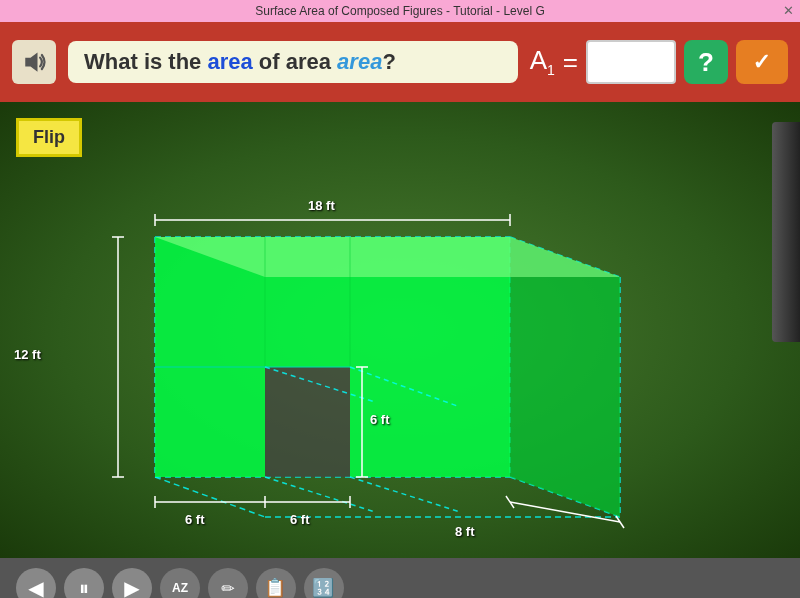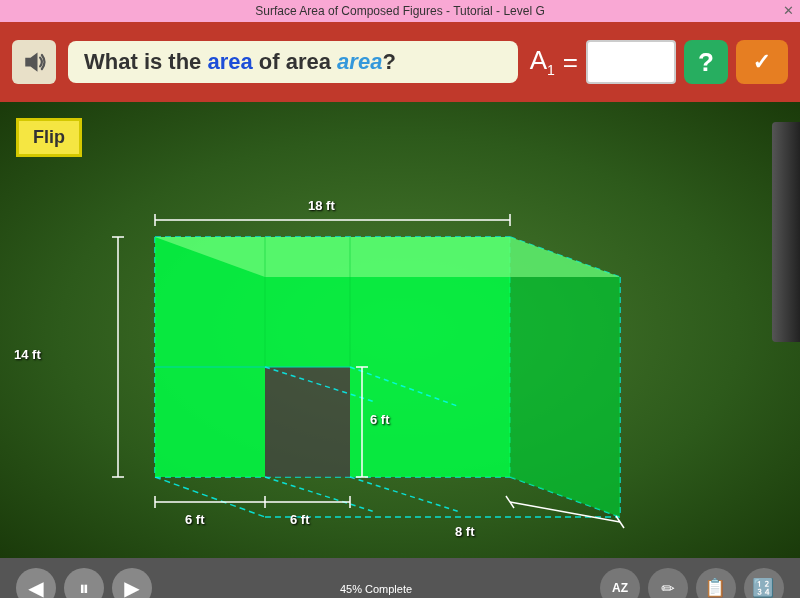--- a/index.html
+++ b/index.html
@@ -319,36 +319,30 @@
     <line x1="362" y1="265" x2="362" y2="375" stroke="white" stroke-width="1.5"></line>
     <line x1="356" y1="265" x2="368" y2="265" stroke="white" stroke-width="1.5"></line>
     <line x1="356" y1="375" x2="368" y2="375" stroke="white" stroke-width="1.5"></line>
 
     <line x1="510" y1="400" x2="620" y2="420" stroke="white" stroke-width="1.5"></line>
     <line x1="506" y1="394" x2="514" y2="406" stroke="white" stroke-width="1.5"></line>
     <line x1="616" y1="414" x2="624" y2="426" stroke="white" stroke-width="1.5"></line>
   </svg>
 
   <div class="dim-label" style="left:308px; top:96px;">18 ft</div>
-  <div class="dim-label" style="left:14px; top:245px;">14 ft</div>
+  <div class="dim-label" style="left:14px; top:245px;">12 ft</div>
   <div class="dim-label" style="left:185px; top:410px;">6 ft</div>
   <div class="dim-label" style="left:290px; top:410px;">6 ft</div>
   <div class="dim-label" style="left:370px; top:310px;">6 ft</div>
   <div class="dim-label" style="left:455px; top:422px;">8 ft</div>
 </div>
 
 <div id="bottom-bar">
   <div id="prev-btn" class="nav-btn">◀</div>
   <div id="pause-btn" class="nav-btn">⏸</div>
   <div id="next-btn" class="nav-btn">▶</div>
 
-  <div id="progress-wrap">
-    <div id="progress-container">
-      <div id="progress-bar"></div>
-    </div>
-    <div id="progress-label">45% Complete</div>
-  </div>
 
   <div class="tool-btn" style="font-size:12px; font-weight:bold;">AZ</div>
   <div class="tool-btn">✏</div>
   <div class="tool-btn" style="font-size:18px;">📋</div>
   <div class="tool-btn" style="font-size:18px;">🔢</div>
 </div>
 
 </body></html>

